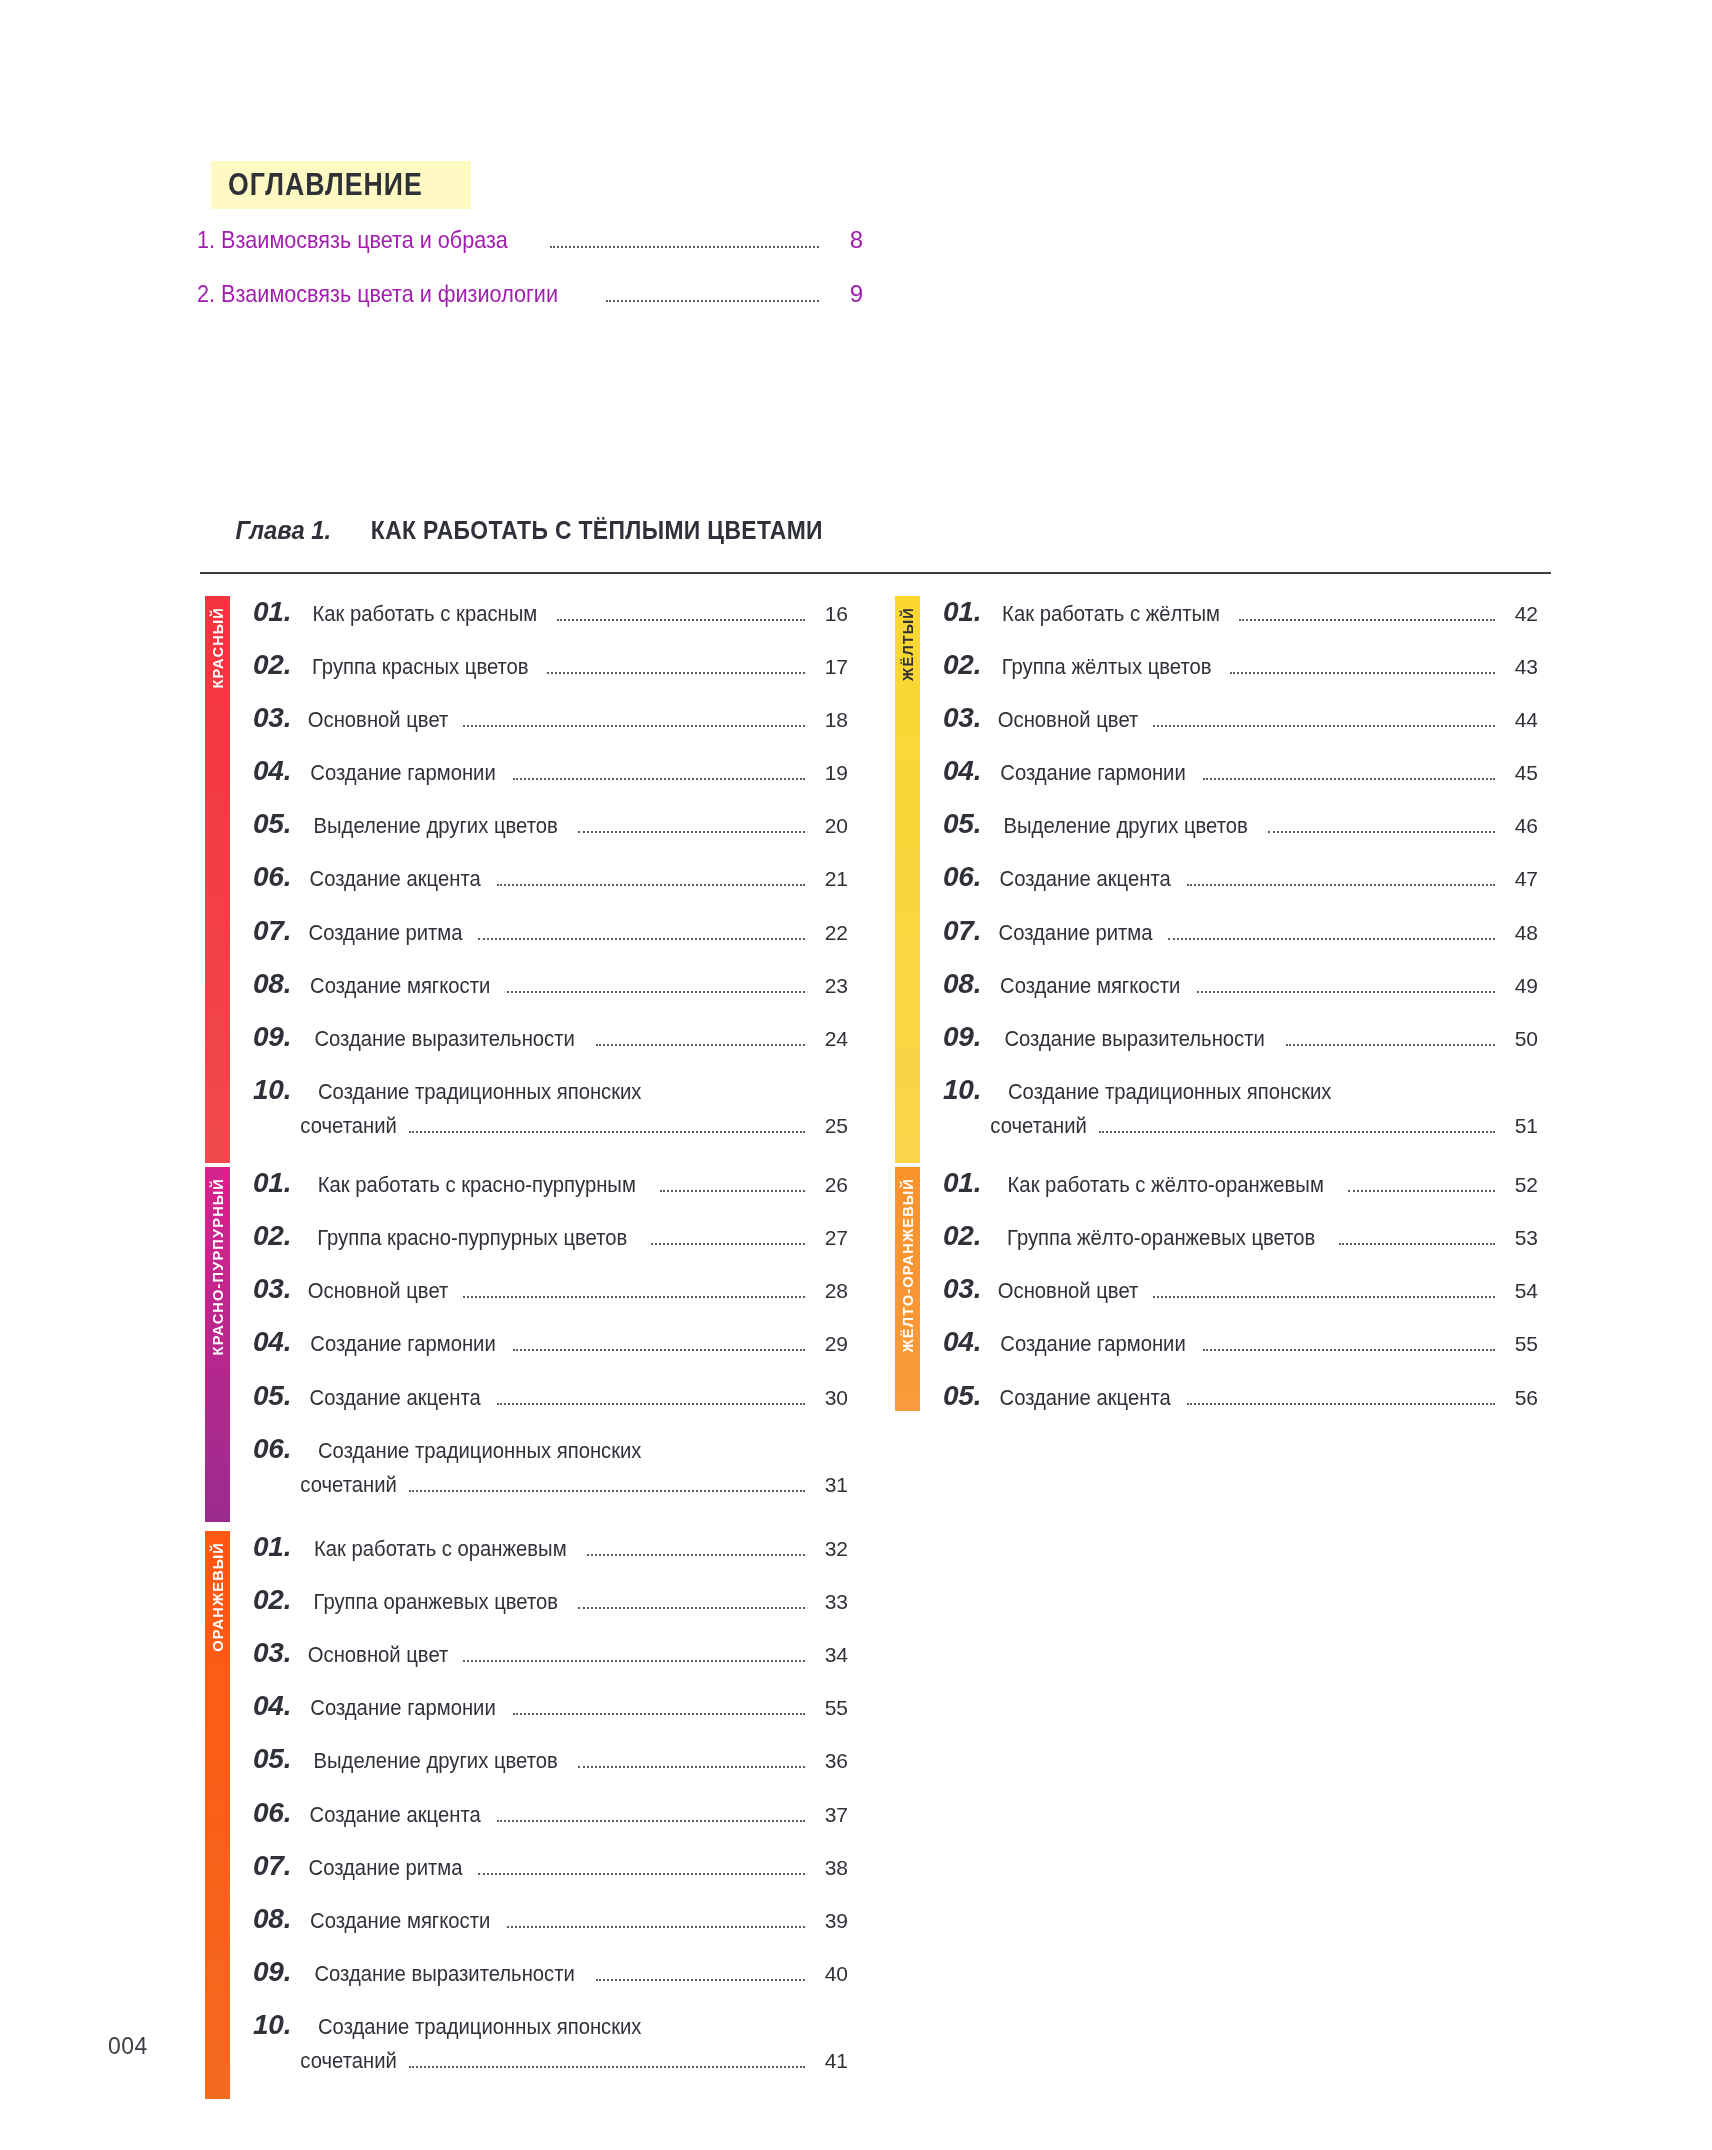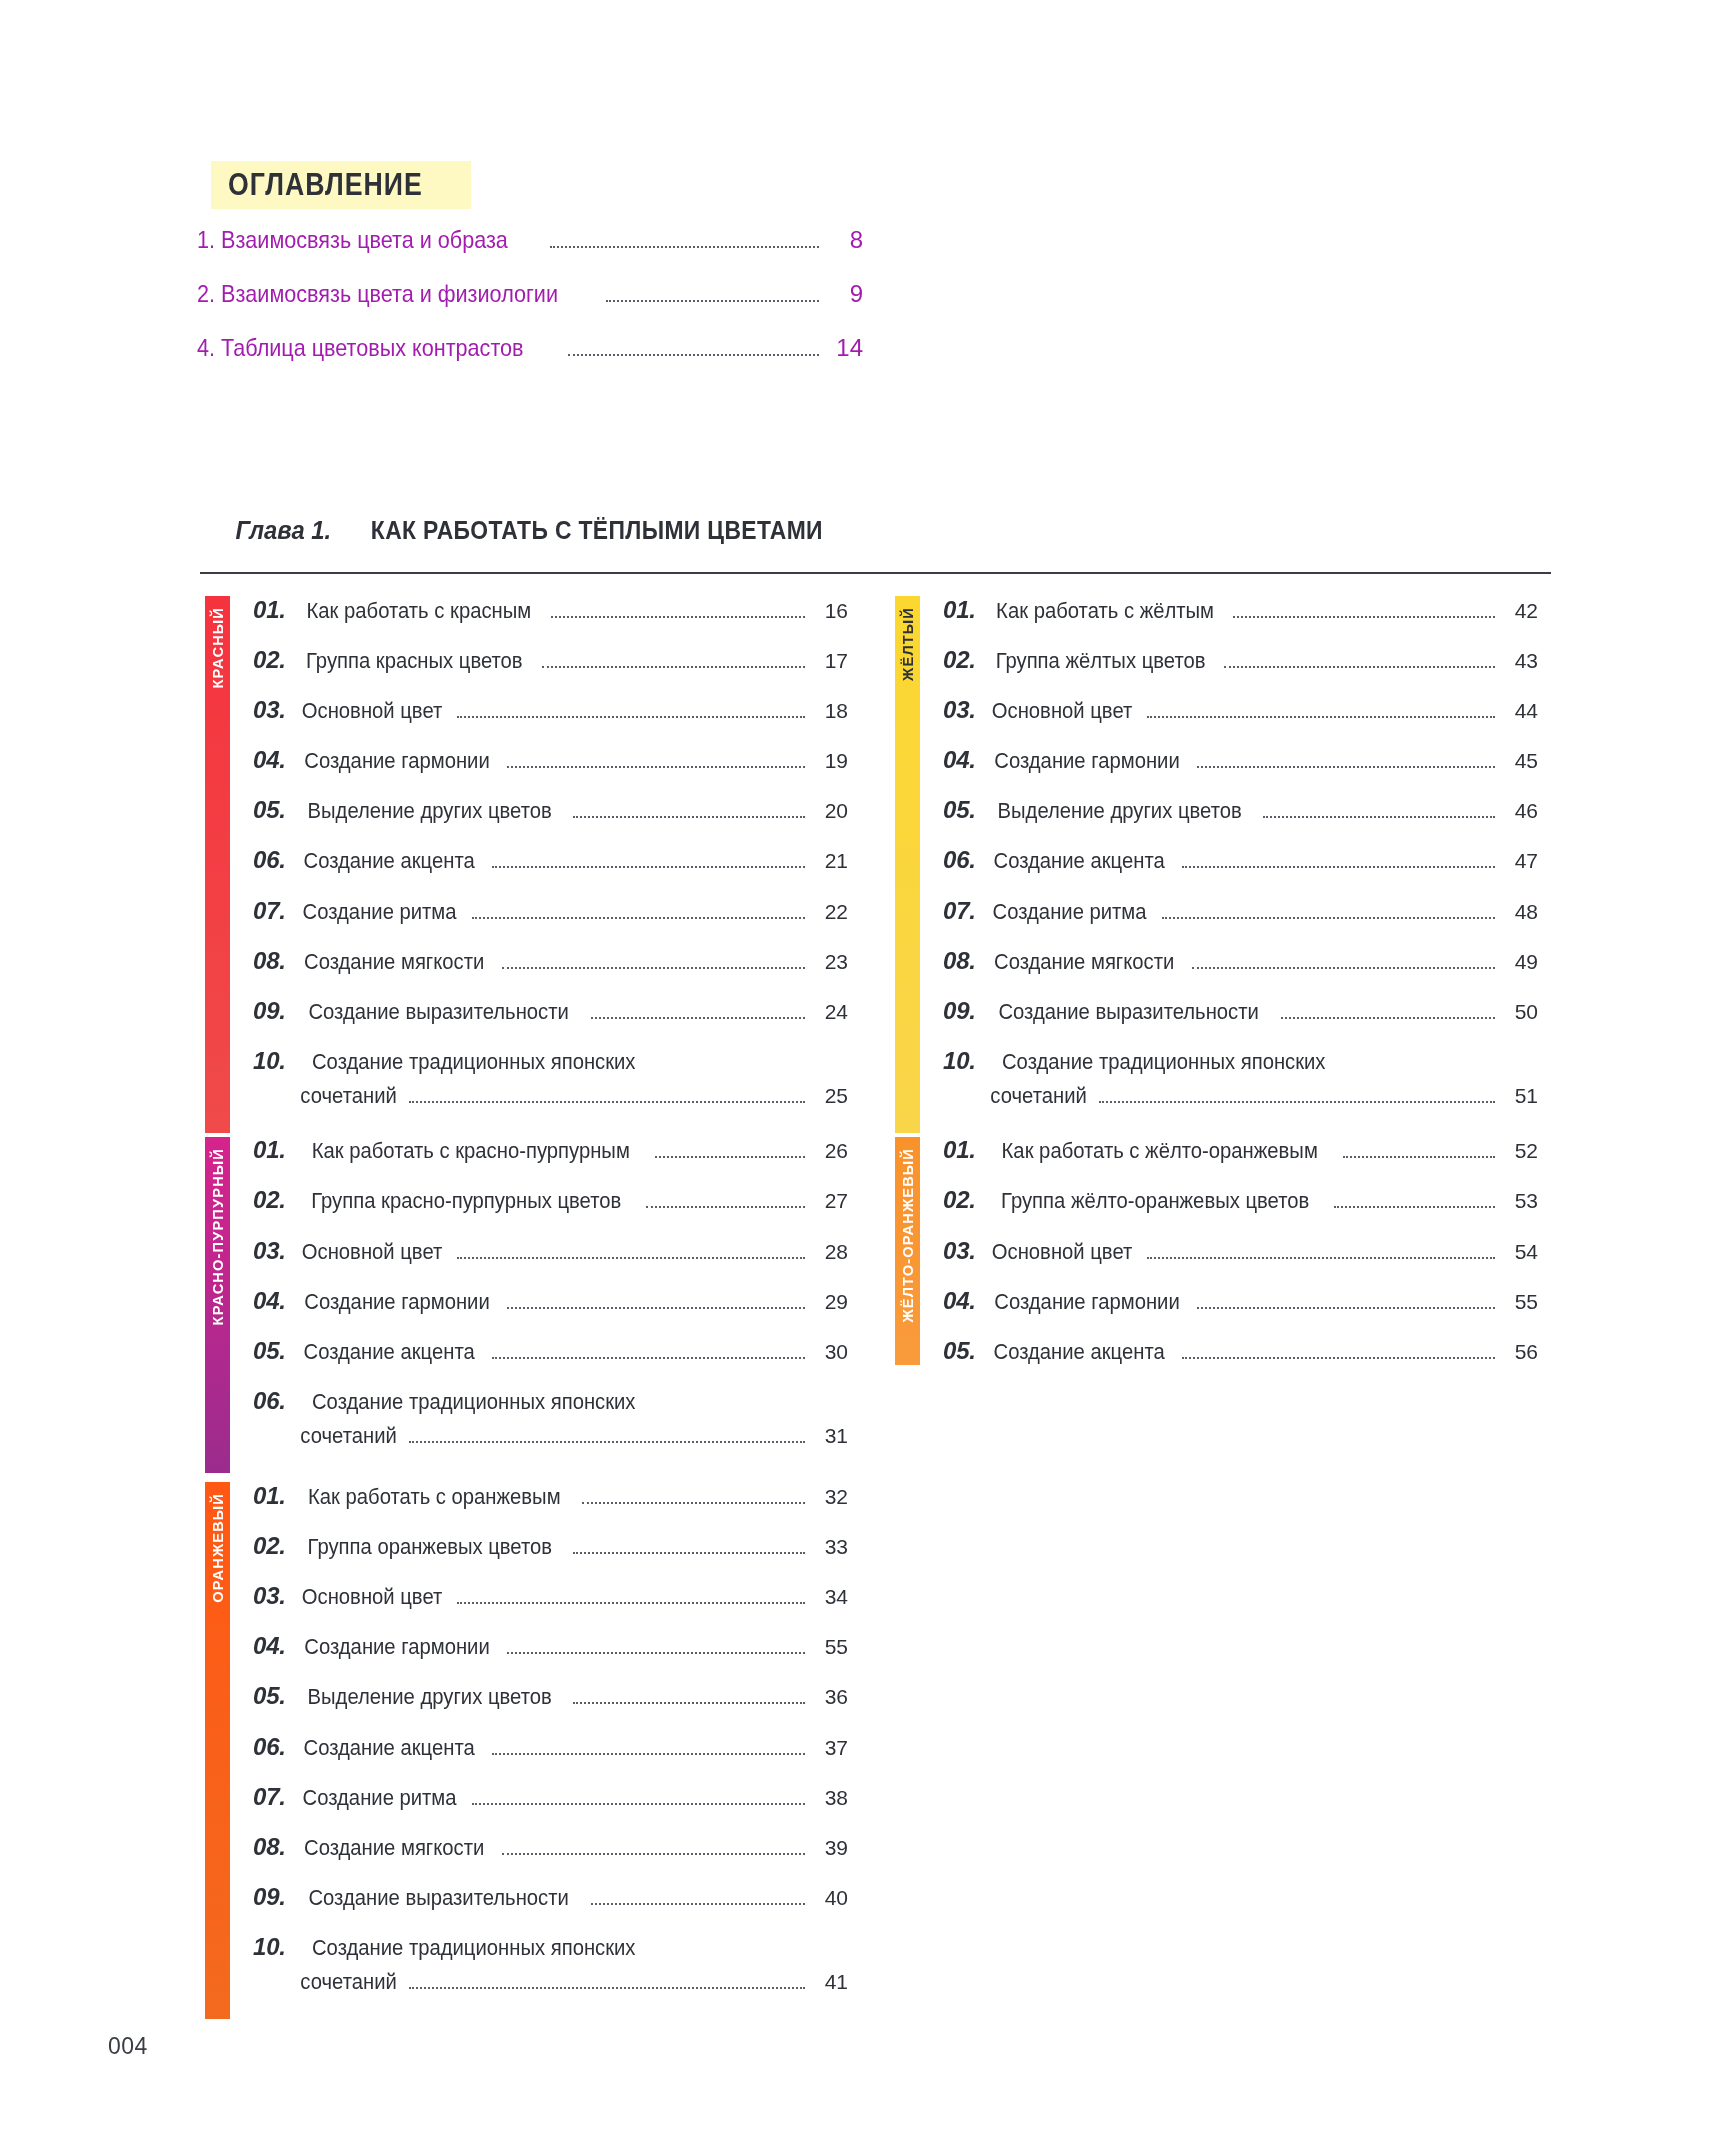--- a/index.html
+++ b/index.html
@@ -166,21 +166,21 @@
     display: flex;
     align-items: baseline;
     font-size: 22.5px;
     line-height: 1;
     margin-bottom: 24px;
     white-space: nowrap;
     color: #2e3138;
   }
   .item-row:last-child { margin-bottom: 0; }
   .item-num {
-    font-size: 24px;
+    font-size: 28px;
     font-weight: 700;
     font-style: italic;
     flex: 0 0 auto;
     margin-right: 8.5px;
     letter-spacing: -0.2px;
   }
   .item-text {
     flex: 0 0 auto;
     transform: scaleX(0.9);
     transform-origin: left baseline;
@@ -242,25 +242,20 @@
       <div class="front-row">
         <span class="fr-label">1. Взаимосвязь цвета и образа</span>
         <span class="leader"></span>
         <span class="fr-page">8</span>
       </div>
       <div class="front-row">
         <span class="fr-label">2. Взаимосвязь цвета и физиологии</span>
         <span class="leader"></span>
         <span class="fr-page">9</span>
       </div>
-      <div class="front-row">
-        <span class="fr-label">4. Таблица цветовых контрастов</span>
-        <span class="leader"></span>
-        <span class="fr-page">14</span>
-      </div>
     </div>
 
   <div class="chapter-head">
     <div class="ch-line">
       <span class="ch-prefix">Глава 1.</span>
       <span class="ch-title">КАК РАБОТАТЬ С ТЁПЛЫМИ ЦВЕТАМИ</span>
     </div>
   </div>
   <div class="chapter-rule"></div>
 

